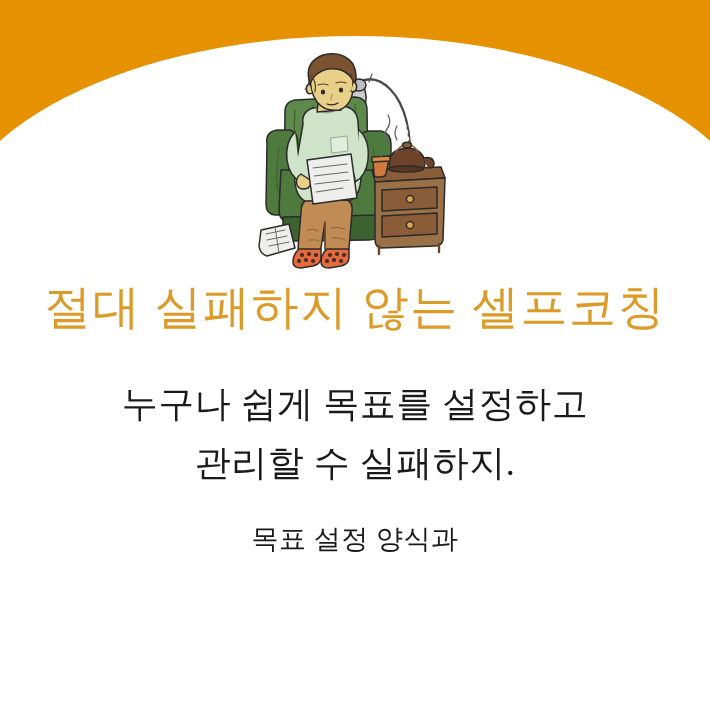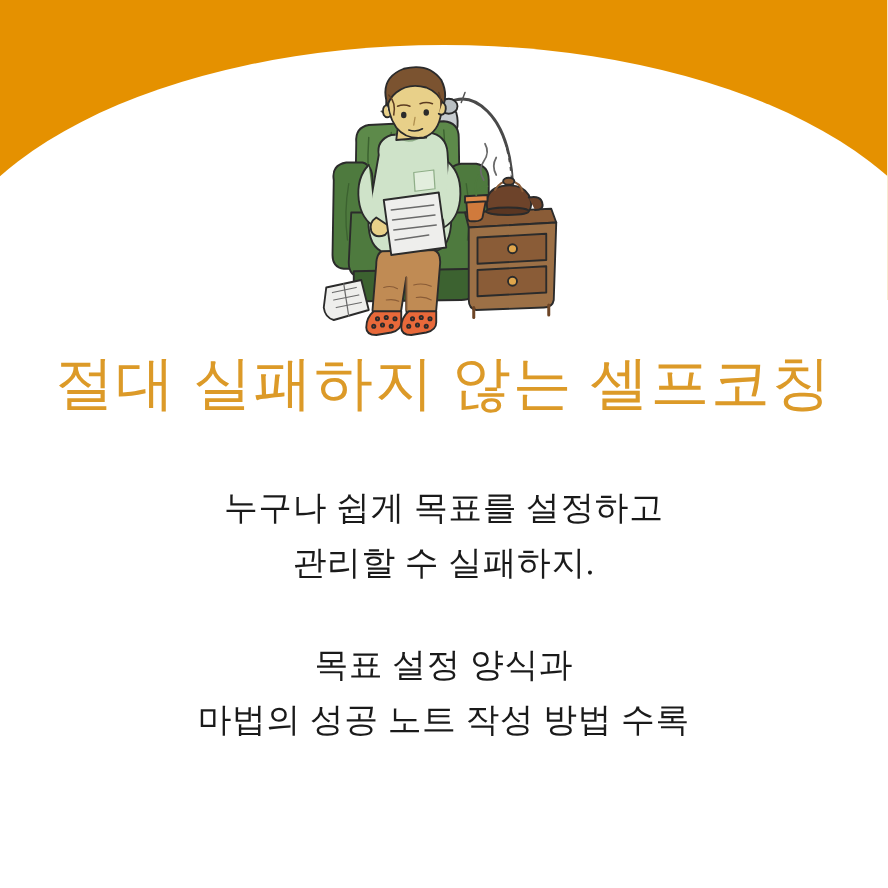--- a/index.html
+++ b/index.html
@@ -64,29 +64,29 @@
     font-size: 47px;
     line-height: 1.18;
     color: #dc9a28;
     letter-spacing: 1.5px;
     font-weight: 400;
     margin: 0;
     padding: 0;
     white-space: nowrap;
   }
   .subtitle {
-    margin-top: 50px;
-    font-size: 27px;
+    margin-top: 40px;
+    font-size: 36px;
     line-height: 1.62;
     color: #1a1a1a;
     letter-spacing: 0.5px;
   }
   .subtitle div { white-space: nowrap; }
   .tagline {
-    margin-top: 38px;
+    margin-top: 26px;
     font-size: 27px;
     line-height: 1.62;
     color: #1a1a1a;
     letter-spacing: 0.5px;
   }
   .tagline div { white-space: nowrap; }
 </style>
 </head>
 <body>
 
@@ -262,18 +262,17 @@
 
     <h1 class="title">절대 실패하지 않는 셀프코칭</h1>
 
     <div class="subtitle">
       <div>누구나 쉽게 목표를 설정하고</div>
       <div>관리할 수 실패하지.</div>
     </div>
 
     <div class="tagline">
       <div>목표 설정 양식과</div>
-      <div>마법의 성공 노트 작성 방법 수록</div>
     </div>
 
   </div>
 
 </div>
 
 </body></html>

